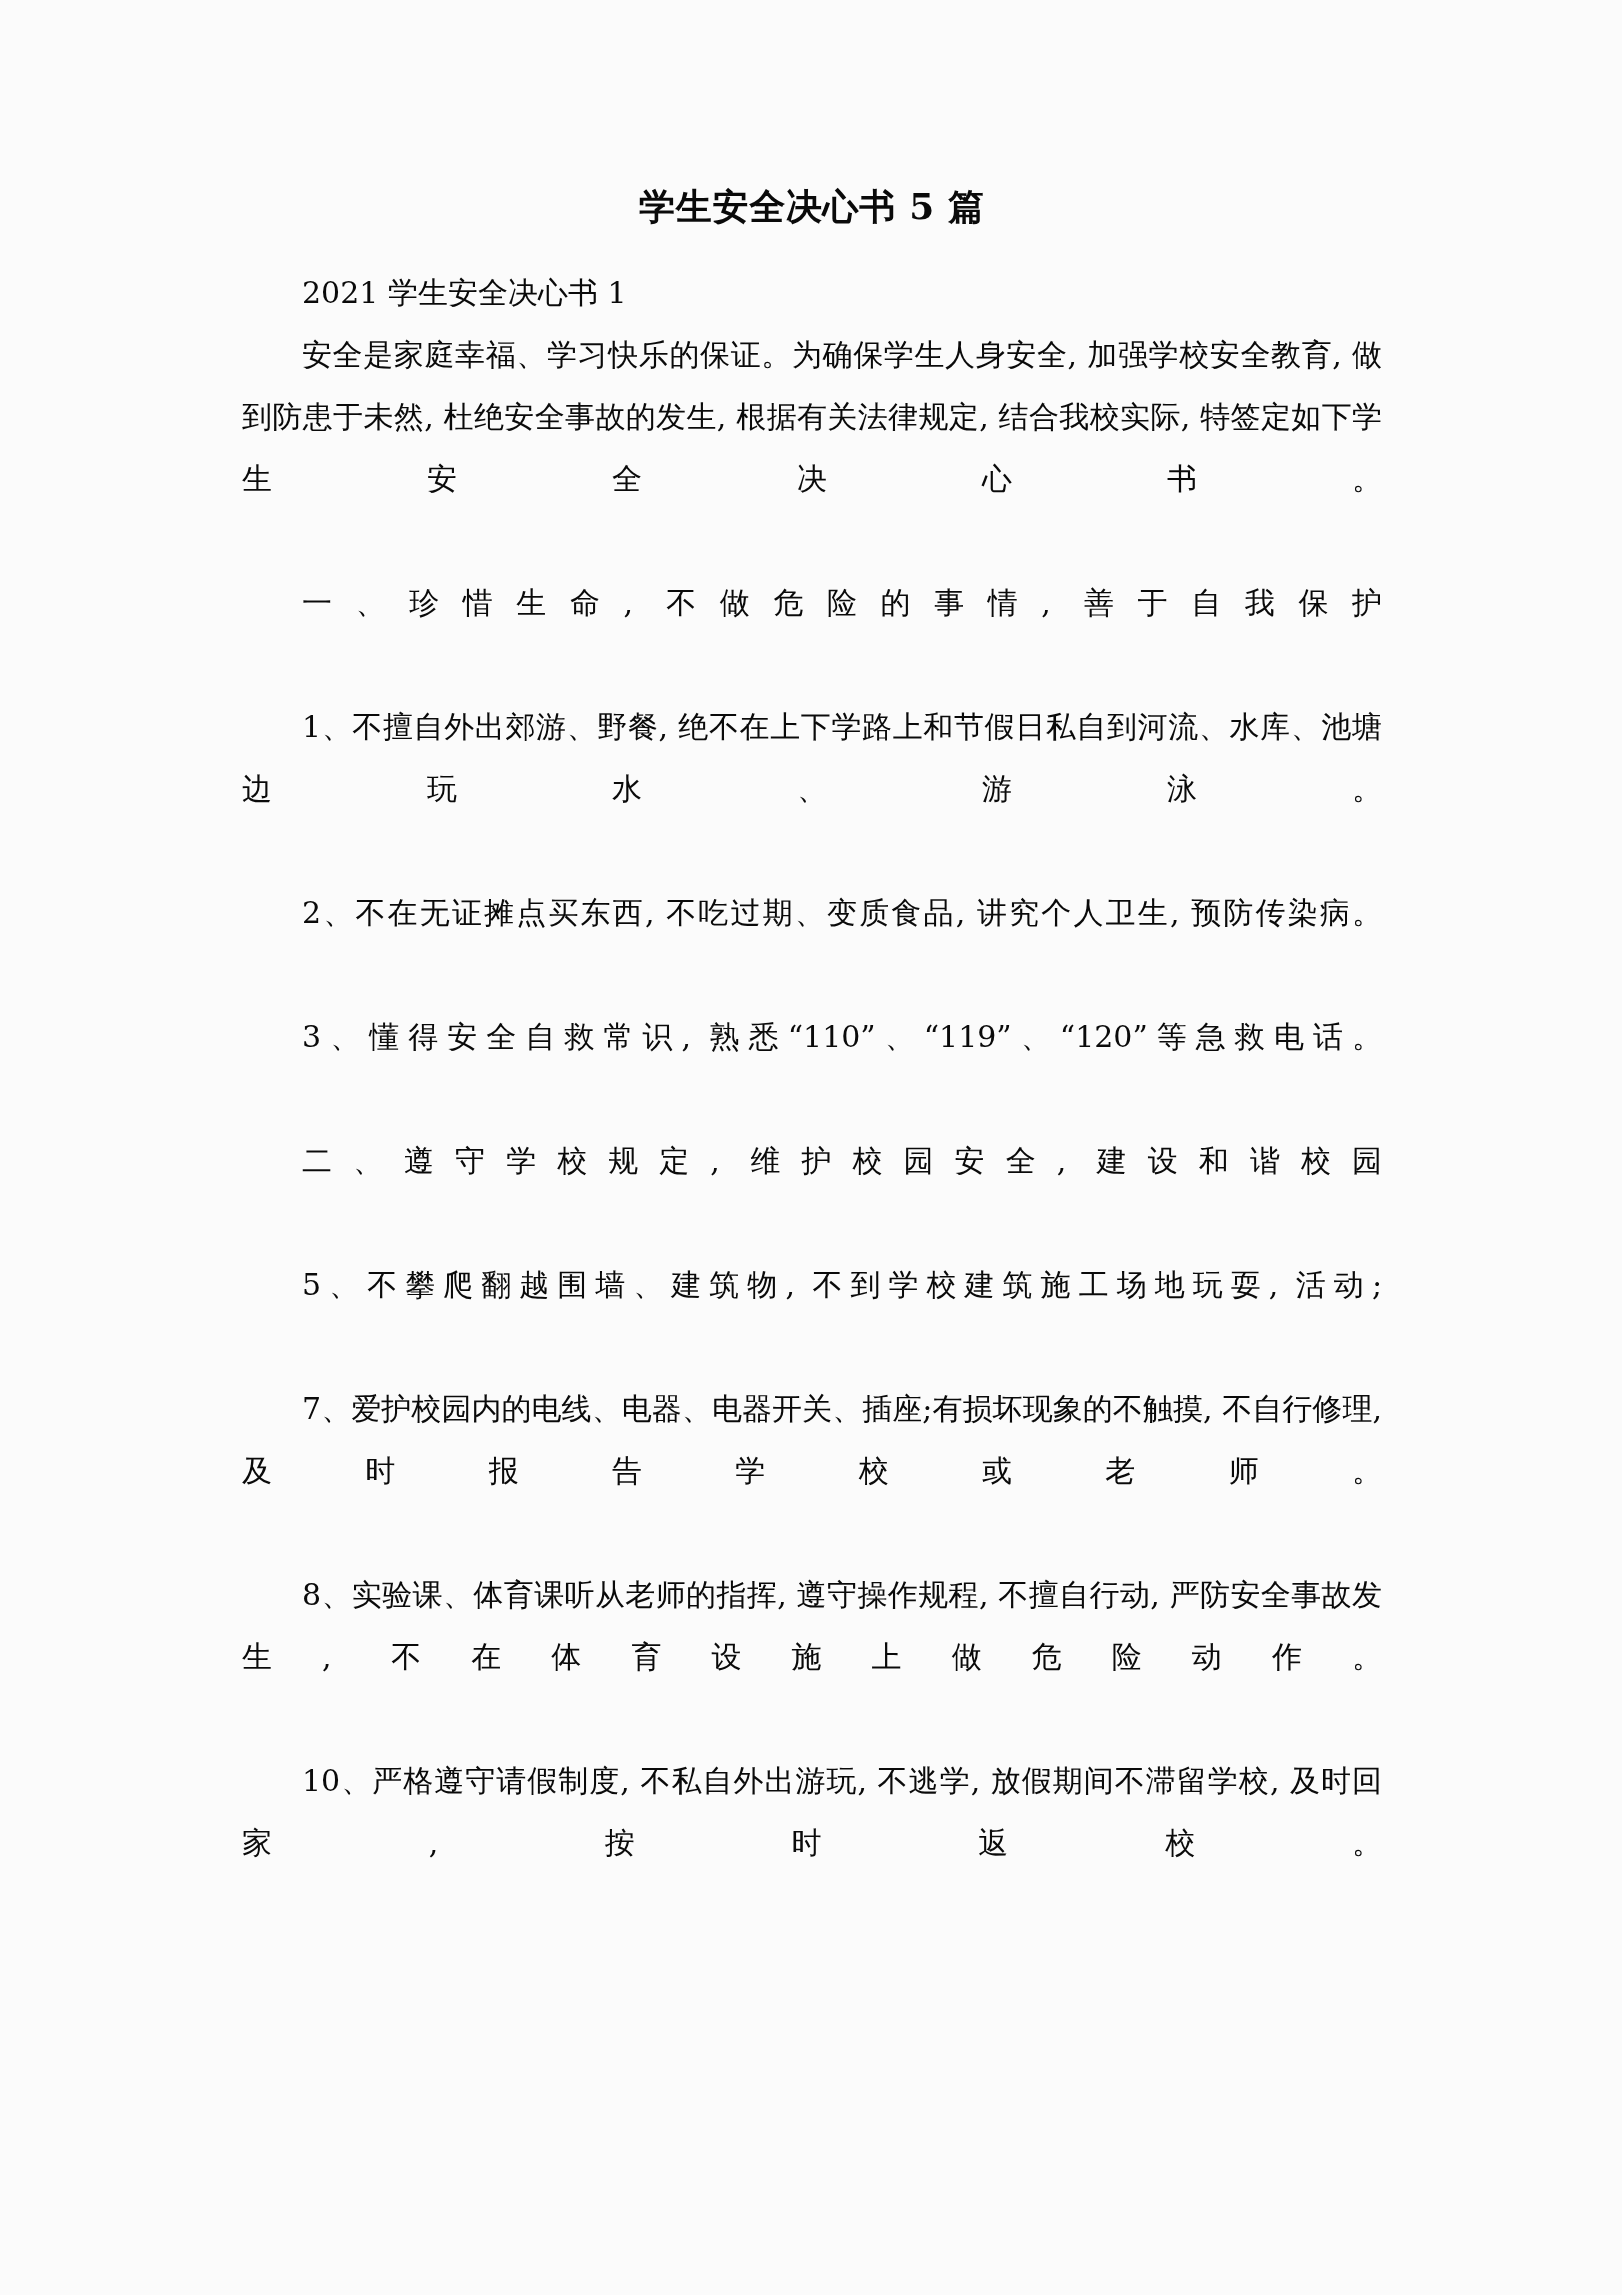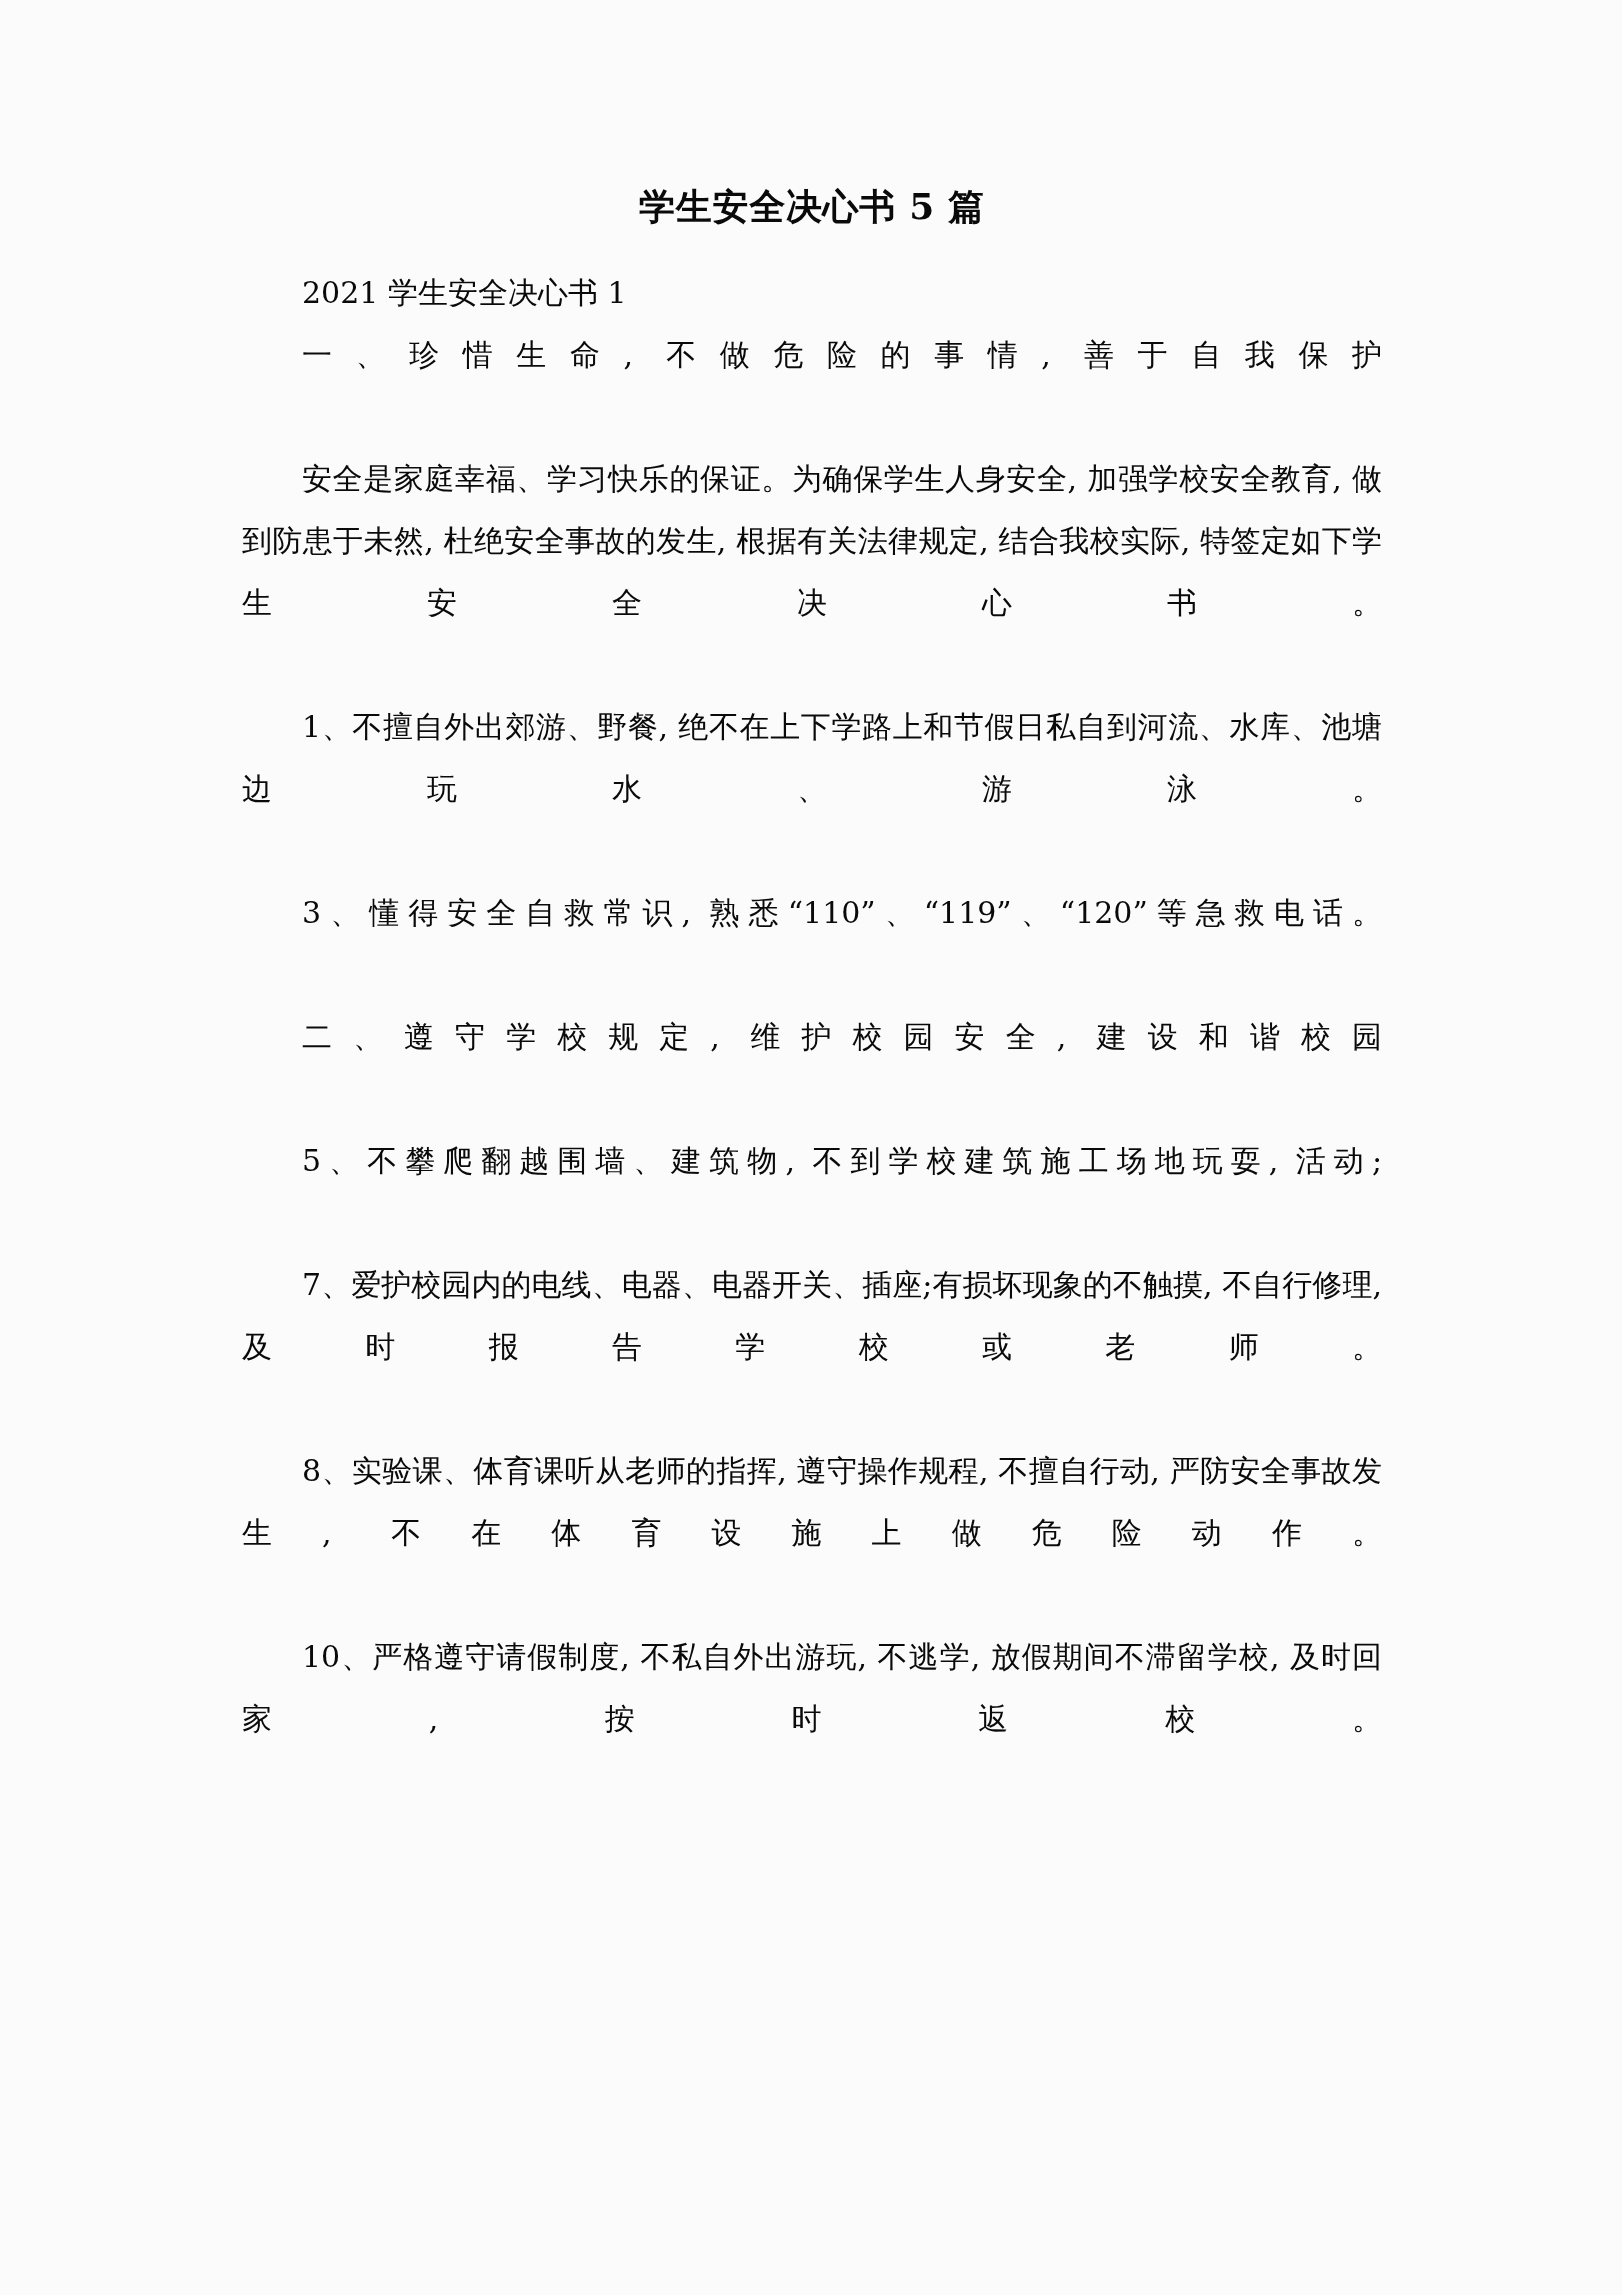--- a/index.html
+++ b/index.html
@@ -71,26 +71,27 @@
 </head>
 <body>
 
 <div id="page">
   <div id="content">
 
     <h1 class="doc-title">学生安全决心书 5 篇</h1>
 
     <p class="subtitle">2021 学生安全决心书 1</p>
 
+    <p class="para">安全是家庭幸福、学习快乐的保证。为确保学生人身安全, 加强学校安全教育, 做到防患于未然, 杜绝安全事故的发生, 根据有关法律规定, 结合我校实际, 特签定如下学生安全决心书。</p>
+
     <p class="para section">一、珍惜生命, 不做危险的事情, 善于自我保护</p>
-
-    <p class="para">安全是家庭幸福、学习快乐的保证。为确保学生人身安全, 加强学校安全教育, 做到防患于未然, 杜绝安全事故的发生, 根据有关法律规定, 结合我校实际, 特签定如下学生安全决心书。</p>
 
     <p class="para">1、不擅自外出郊游、野餐, 绝不在上下学路上和节假日私自到河流、水库、池塘边玩水、游泳。</p>
 
+    <p class="para">2、不在无证摊点买东西, 不吃过期、变质食品, 讲究个人卫生, 预防传染病。</p>
 
     <p class="para">3、懂得安全自救常识, 熟悉“110”、“119”、“120”等急救电话。</p>
 
     <p class="para section">二、遵守学校规定, 维护校园安全, 建设和谐校园</p>
 
 
     <p class="para">5、不攀爬翻越围墙、建筑物, 不到学校建筑施工场地玩耍, 活动;</p>
 
 
     <p class="para">7、爱护校园内的电线、电器、电器开关、插座;有损坏现象的不触摸, 不自行修理, 及时报告学校或老师。</p>

